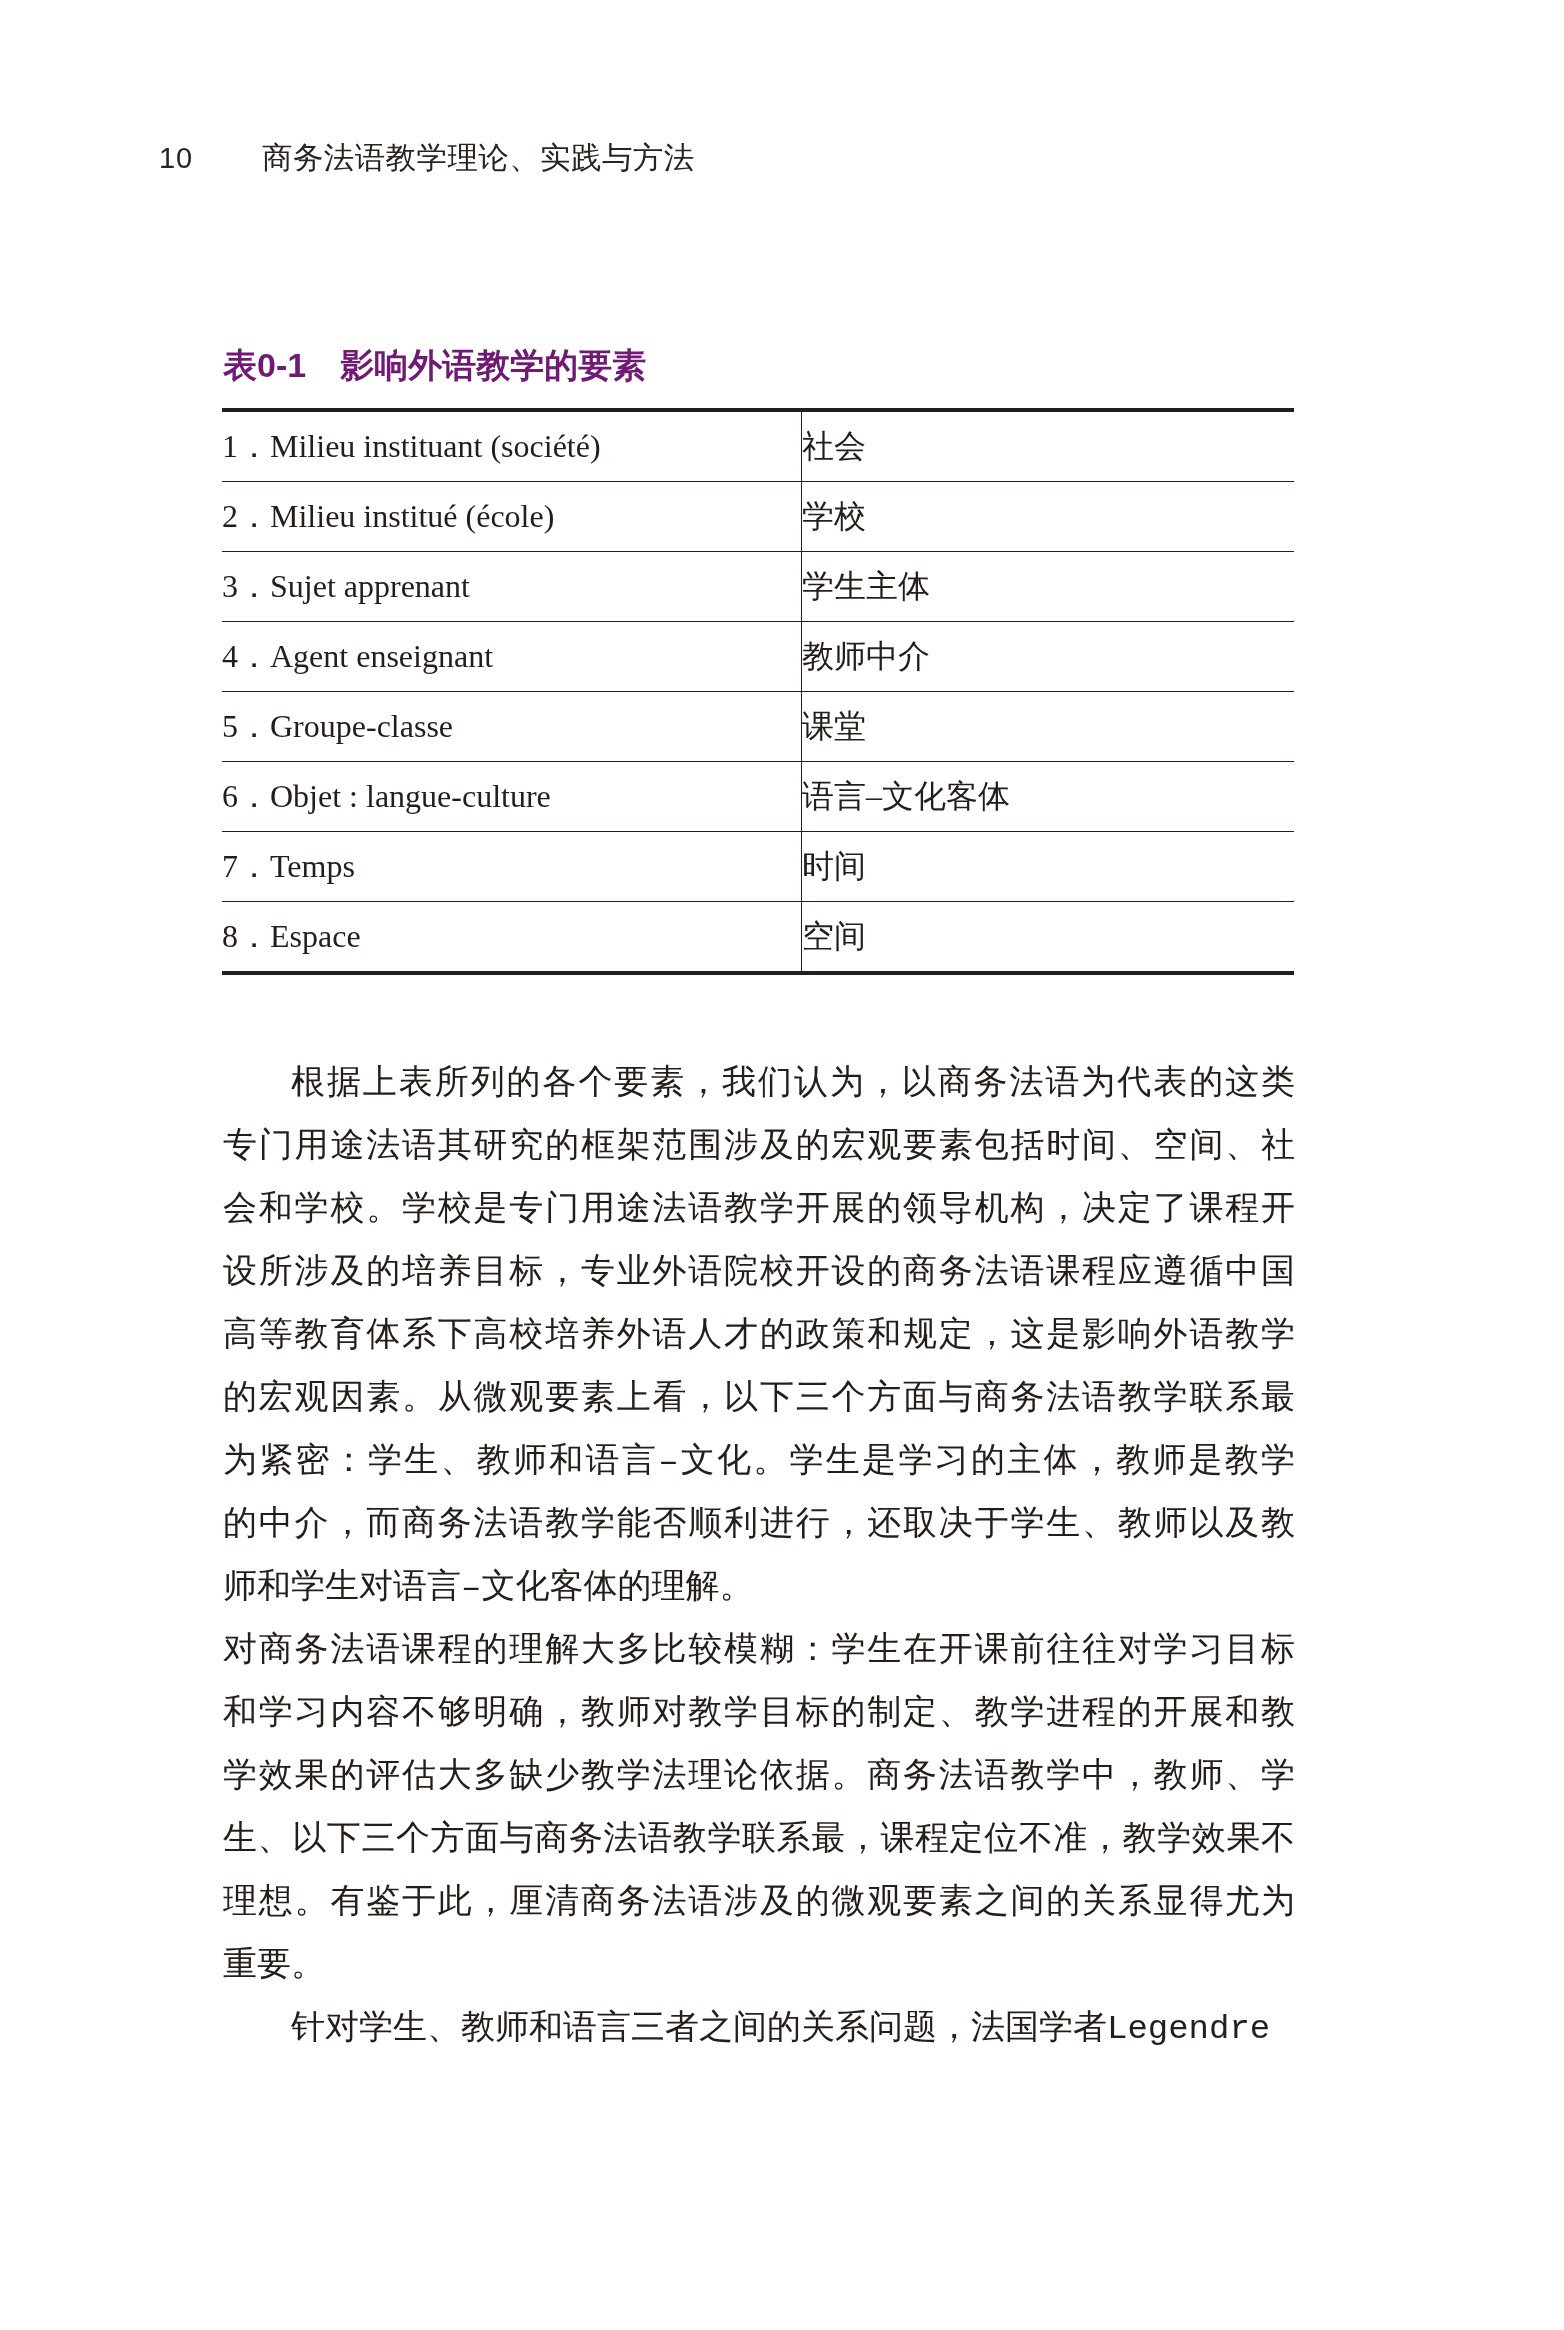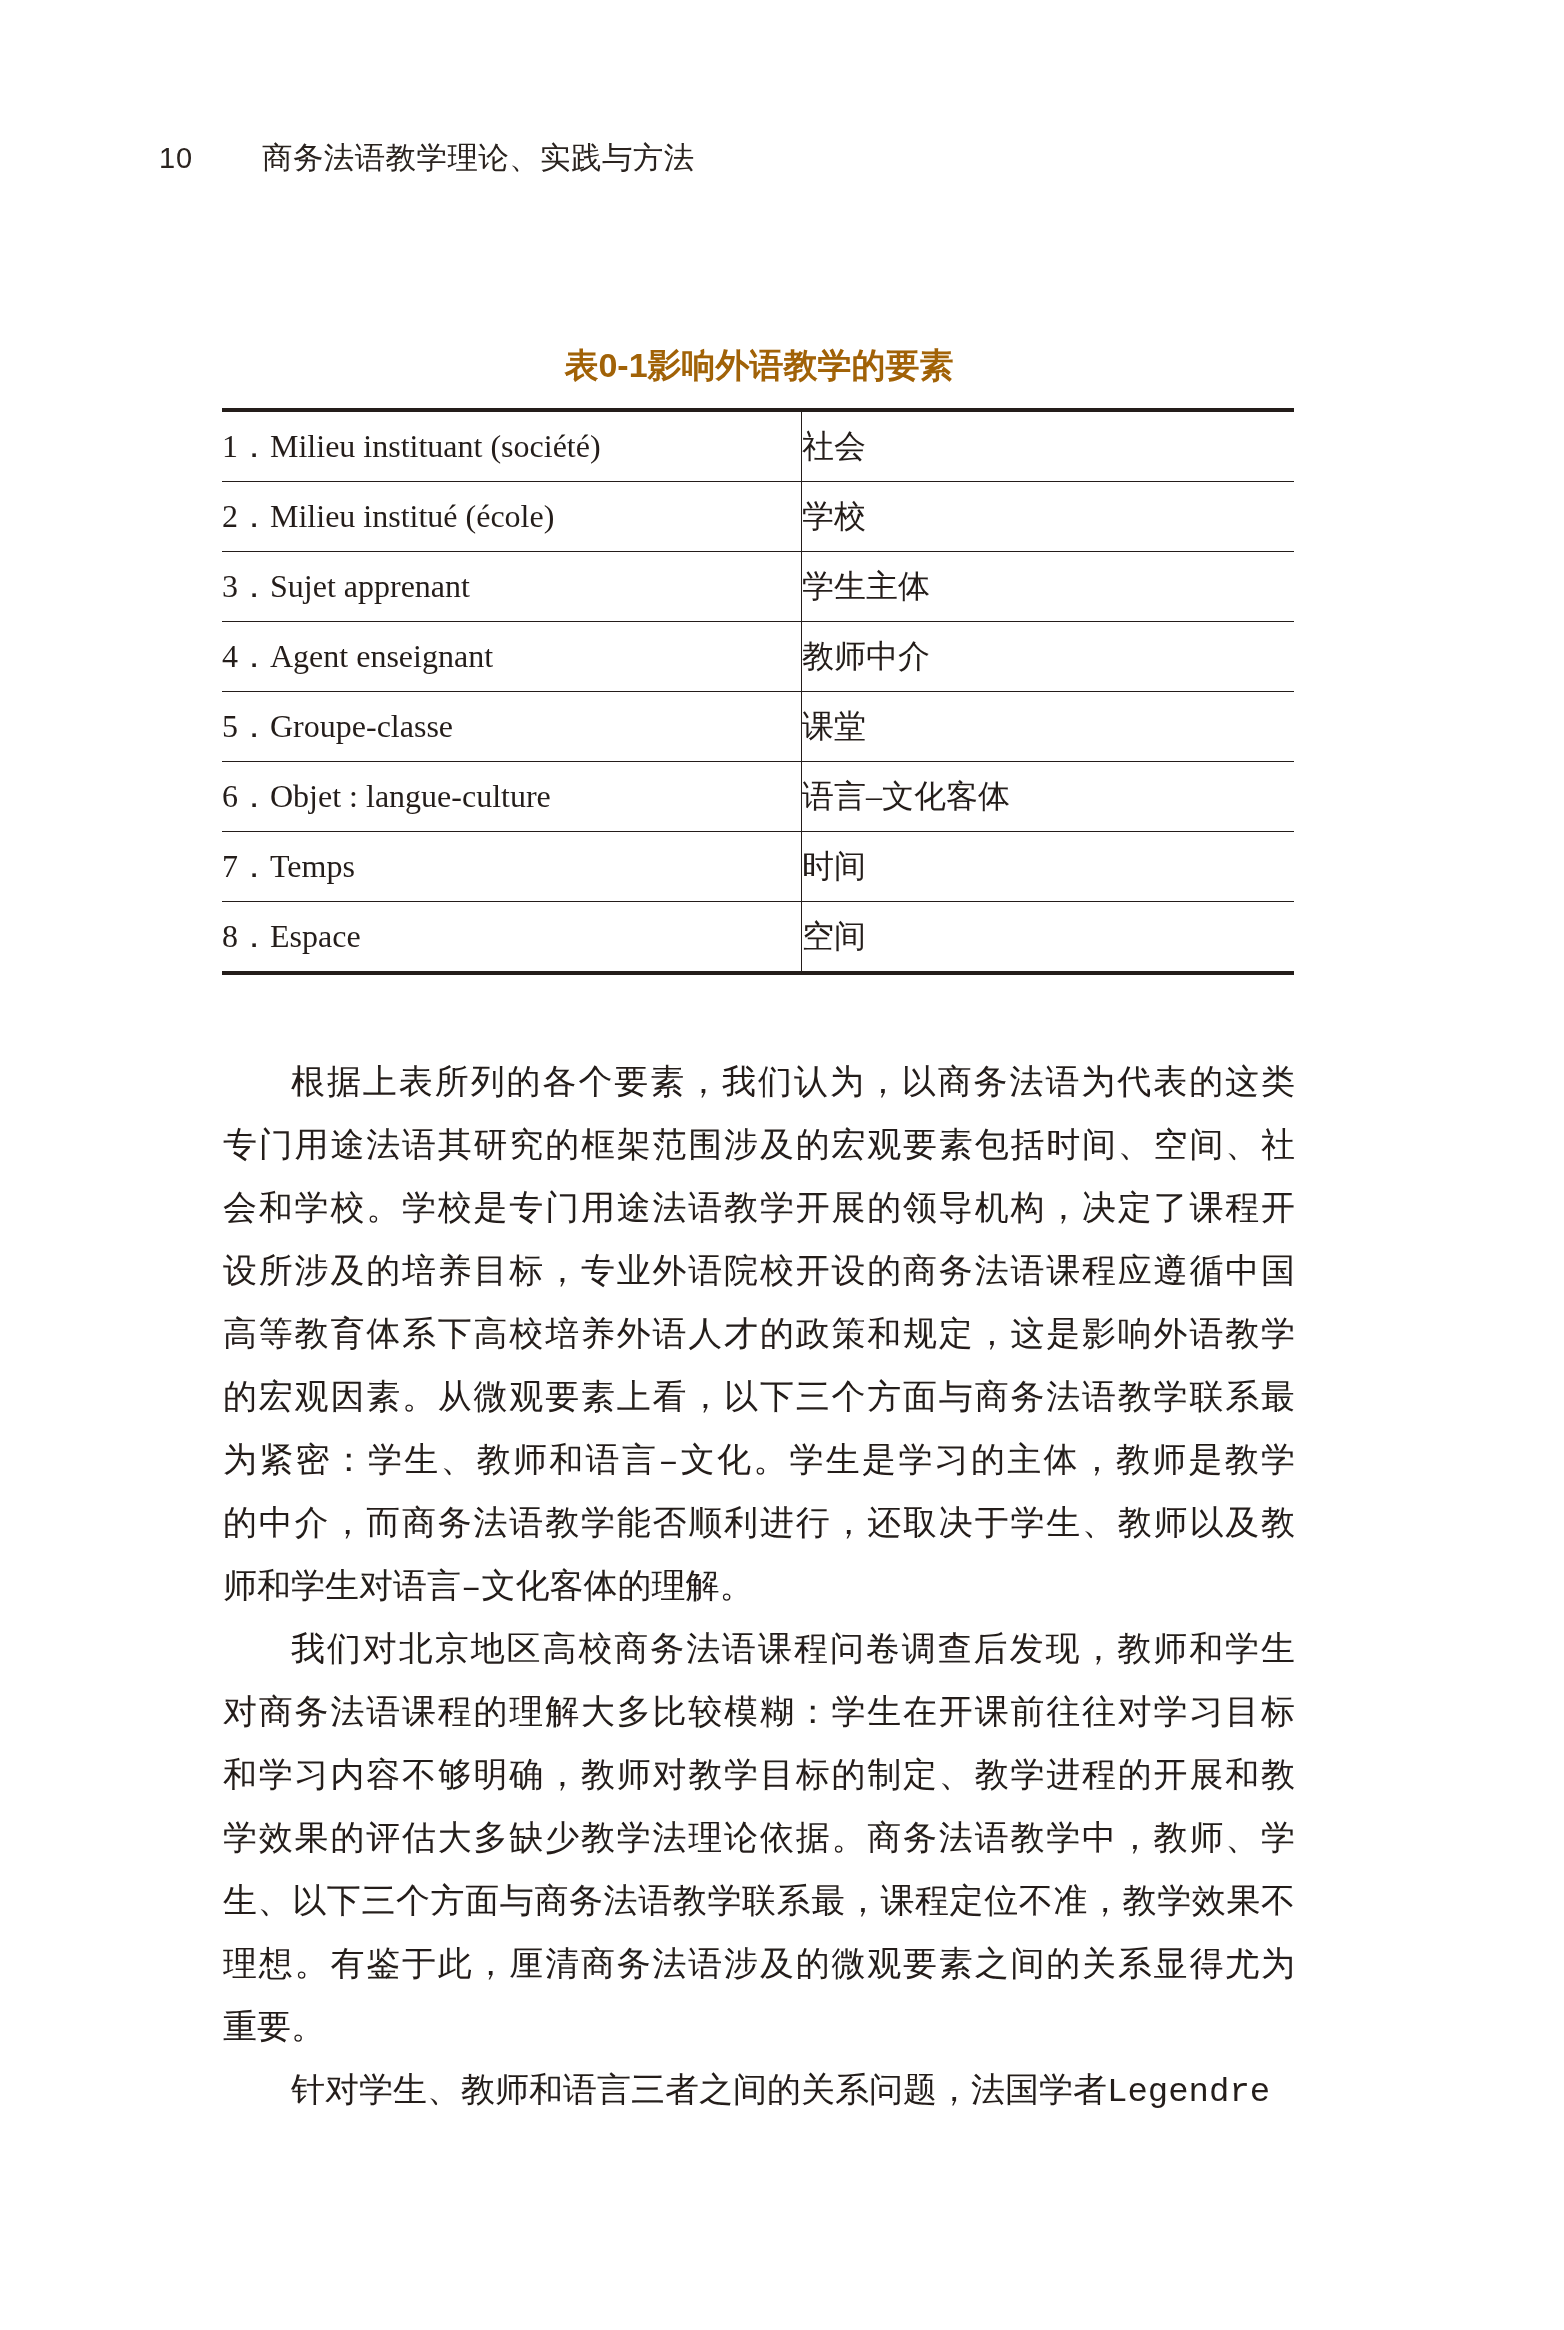--- a/index.html
+++ b/index.html
@@ -36,26 +36,26 @@
     font-weight: 400;
   }
 
   
   .table-caption {
     position: absolute;
     top: 345px;
     left: 223px;
     width: 1072px;
     display: flex;
-    justify-content: center;
+    gap: 34px;
     font-family: "Liberation Sans", "DejaVu Sans", sans-serif;
     font-weight: 700;
     font-size: 34px;
     line-height: 41px;
-    color: #a16207;
+    color: #701a75;
   }
 
   
   table.factors {
     position: absolute;
     top: 408px;
     left: 222px;
     width: 1072px;
     height: 566px;
     border-collapse: collapse;
@@ -156,21 +156,20 @@
   <div class="body-text" id="body-text">
       <div class="line indent">根据上表所列的各个要素，我们认为，以商务法语为代表的这类</div>
       <div class="line">专门用途法语其研究的框架范围涉及的宏观要素包括时间、空间、社</div>
       <div class="line">会和学校。学校是专门用途法语教学开展的领导机构，决定了课程开</div>
       <div class="line">设所涉及的培养目标，专业外语院校开设的商务法语课程应遵循中国</div>
       <div class="line">高等教育体系下高校培养外语人才的政策和规定，这是影响外语教学</div>
       <div class="line">的宏观因素。从微观要素上看，以下三个方面与商务法语教学联系最</div>
       <div class="line">为紧密：学生、教师和语言–文化。学生是学习的主体，教师是教学</div>
       <div class="line">的中介，而商务法语教学能否顺利进行，还取决于学生、教师以及教</div>
       <div class="line last">师和学生对语言–文化客体的理解。</div>
-      <div class="line indent">我们对北京地区高校商务法语课程问卷调查后发现，教师和学生</div>
       <div class="line">对商务法语课程的理解大多比较模糊：学生在开课前往往对学习目标</div>
       <div class="line">和学习内容不够明确，教师对教学目标的制定、教学进程的开展和教</div>
       <div class="line">学效果的评估大多缺少教学法理论依据。商务法语教学中，教师、学</div>
       <div class="line">生、以下三个方面与商务法语教学联系最，课程定位不准，教学效果不</div>
       <div class="line">理想。有鉴于此，厘清商务法语涉及的微观要素之间的关系显得尤为</div>
       <div class="line last">重要。</div>
       <div class="line indent last">针对学生、教师和语言三者之间的关系问题，法国学者Legendre</div>
     </div>
 
 </div>

